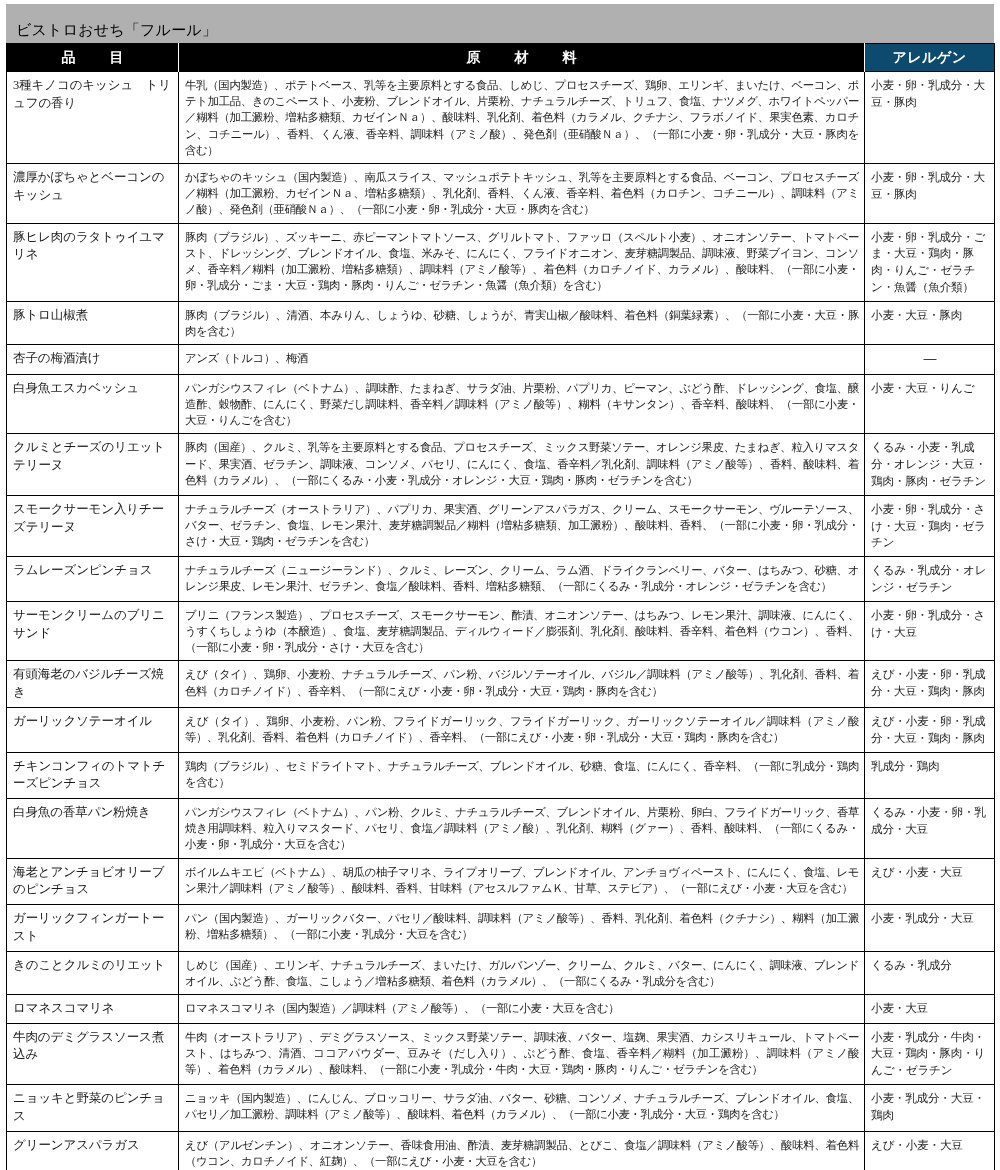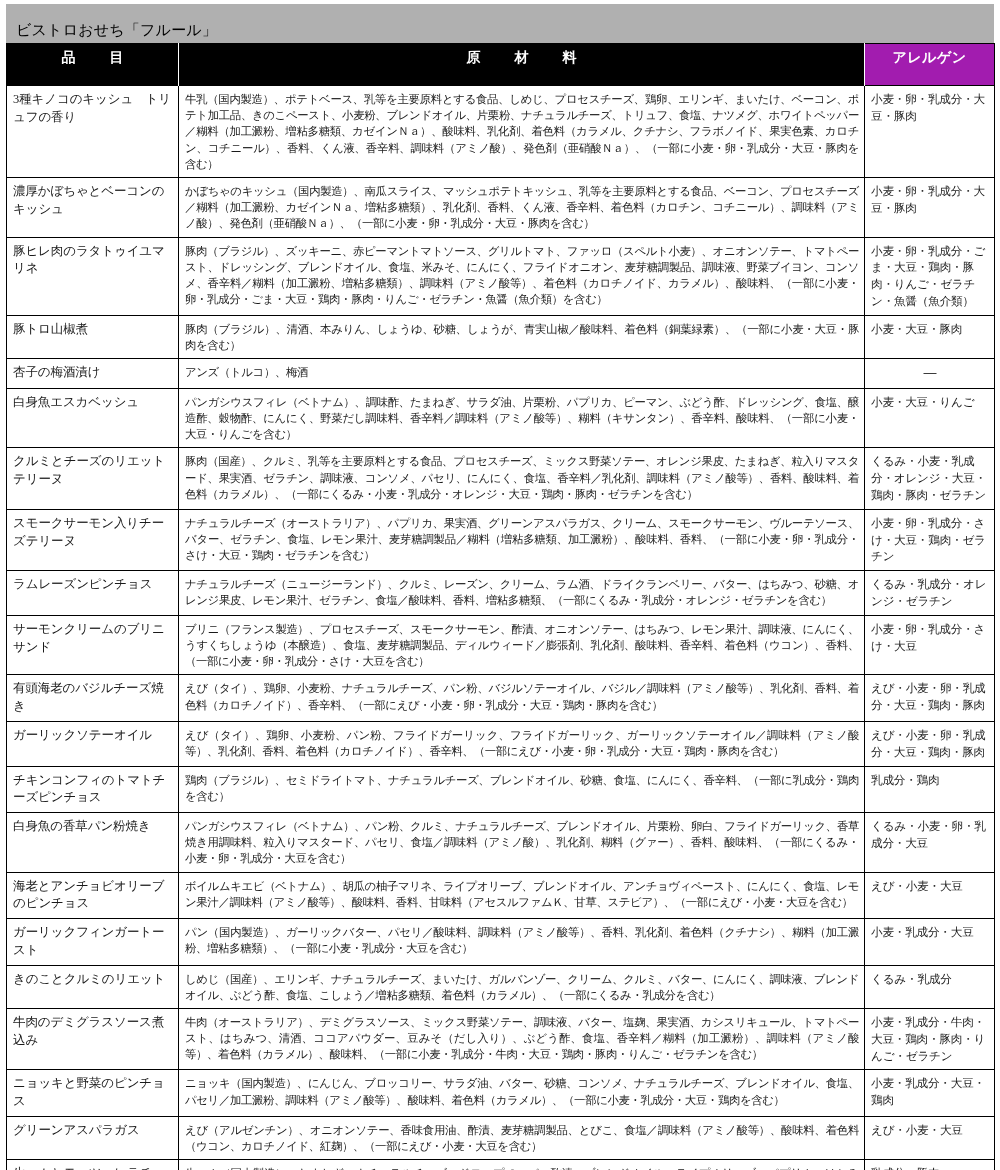--- a/index.html
+++ b/index.html
@@ -48,21 +48,21 @@
   table.ingredients col.c-item   { width: 172px; }
   table.ingredients col.c-ing    { width: 686px; }
   table.ingredients col.c-alg    { width: 130px; }
 
   thead th {
     background: #000000;
     color: #ffffff;
     font-size: 14px;
     font-weight: bold;
     text-align: center;
-    padding: 5px 4px 18px 4px;
+    padding: 5px 4px 4px 4px;
     border-right: 1px solid #ffffff;
     letter-spacing: 4px;
     vertical-align: middle;
   }
   thead th:last-child { border-right: none; letter-spacing: 0.5px; }
   thead th.h-item { letter-spacing: 10px; text-indent: 10px; }
   thead th.h-ing  { letter-spacing: 10px; text-indent: 10px; }
 
   tbody td {
     border-top: 1px solid #000;
@@ -106,21 +106,21 @@
   <table class="ingredients">
     <colgroup>
       <col class="c-item">
       <col class="c-ing">
       <col class="c-alg">
     </colgroup>
     <thead>
       <tr>
         <th class="h-item" style="background: rgb(0, 0, 0); color: rgb(255, 255, 255);">品　目</th>
         <th class="h-ing" style="background: rgb(0, 0, 0); color: rgb(255, 255, 255);">原　材　料</th>
-        <th class="h-alg" style="background: #a21caf; color: rgb(255, 255, 255);">アレルゲン</th>
+        <th class="h-alg" style="background: #0c4a6e; color: rgb(255, 255, 255);">アレルゲン</th>
       </tr>
     </thead>
     <tbody id="table-body">
         <tr>
           <td class="item">3種キノコのキッシュ　トリュフの香り</td>
           <td class="ing">牛乳（国内製造）、ポテトベース、乳等を主要原料とする食品、しめじ、プロセスチーズ、鶏卵、エリンギ、まいたけ、ベーコン、ポテト加工品、きのこペースト、小麦粉、ブレンドオイル、片栗粉、ナチュラルチーズ、トリュフ、食塩、ナツメグ、ホワイトペッパー／糊料（加工澱粉、増粘多糖類、カゼインＮａ）、酸味料、乳化剤、着色料（カラメル、クチナシ、フラボノイド、果実色素、カロチン、コチニール）、香料、くん液、香辛料、調味料（アミノ酸）、発色剤（亜硝酸Ｎａ）、（一部に小麦・卵・乳成分・大豆・豚肉を含む）</td>
           <td class="alg">小麦・卵・乳成分・大豆・豚肉</td>
         </tr>
         <tr>
           <td class="item">濃厚かぼちゃとベーコンのキッシュ</td>
@@ -196,20 +196,25 @@
           <td class="item">ガーリックフィンガートースト</td>
           <td class="ing">パン（国内製造）、ガーリックバター、パセリ／酸味料、調味料（アミノ酸等）、香料、乳化剤、着色料（クチナシ）、糊料（加工澱粉、増粘多糖類）、（一部に小麦・乳成分・大豆を含む）</td>
           <td class="alg">小麦・乳成分・大豆</td>
         </tr>
         <tr>
           <td class="item">きのことクルミのリエット</td>
           <td class="ing">しめじ（国産）、エリンギ、ナチュラルチーズ、まいたけ、ガルバンゾー、クリーム、クルミ、バター、にんにく、調味液、ブレンドオイル、ぶどう酢、食塩、こしょう／増粘多糖類、着色料（カラメル）、（一部にくるみ・乳成分を含む）</td>
           <td class="alg">くるみ・乳成分</td>
         </tr>
         <tr>
+          <td class="item">ロマネスコマリネ</td>
+          <td class="ing">ロマネスコマリネ（国内製造）／調味料（アミノ酸等）、（一部に小麦・大豆を含む）</td>
+          <td class="alg">小麦・大豆</td>
+        </tr>
+        <tr>
           <td class="item">牛肉のデミグラスソース煮込み</td>
           <td class="ing">牛肉（オーストラリア）、デミグラスソース、ミックス野菜ソテー、調味液、バター、塩麹、果実酒、カシスリキュール、トマトペースト、はちみつ、清酒、ココアパウダー、豆みそ（だし入り）、ぶどう酢、食塩、香辛料／糊料（加工澱粉）、調味料（アミノ酸等）、着色料（カラメル）、酸味料、（一部に小麦・乳成分・牛肉・大豆・鶏肉・豚肉・りんご・ゼラチンを含む）</td>
           <td class="alg">小麦・乳成分・牛肉・大豆・鶏肉・豚肉・りんご・ゼラチン</td>
         </tr>
         <tr>
           <td class="item">ニョッキと野菜のピンチョス</td>
           <td class="ing">ニョッキ（国内製造）、にんじん、ブロッコリー、サラダ油、バター、砂糖、コンソメ、ナチュラルチーズ、ブレンドオイル、食塩、パセリ／加工澱粉、調味料（アミノ酸等）、酸味料、着色料（カラメル）、（一部に小麦・乳成分・大豆・鶏肉を含む）</td>
           <td class="alg">小麦・乳成分・大豆・鶏肉</td>
         </tr>
         <tr>

